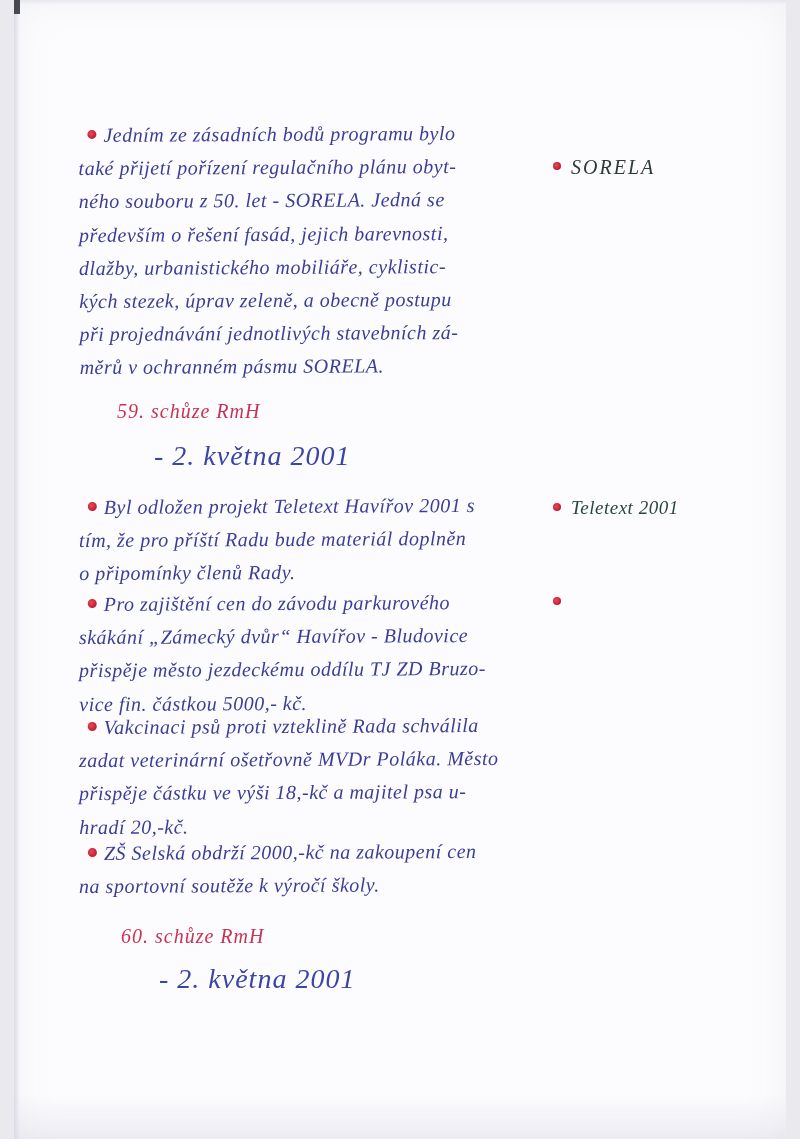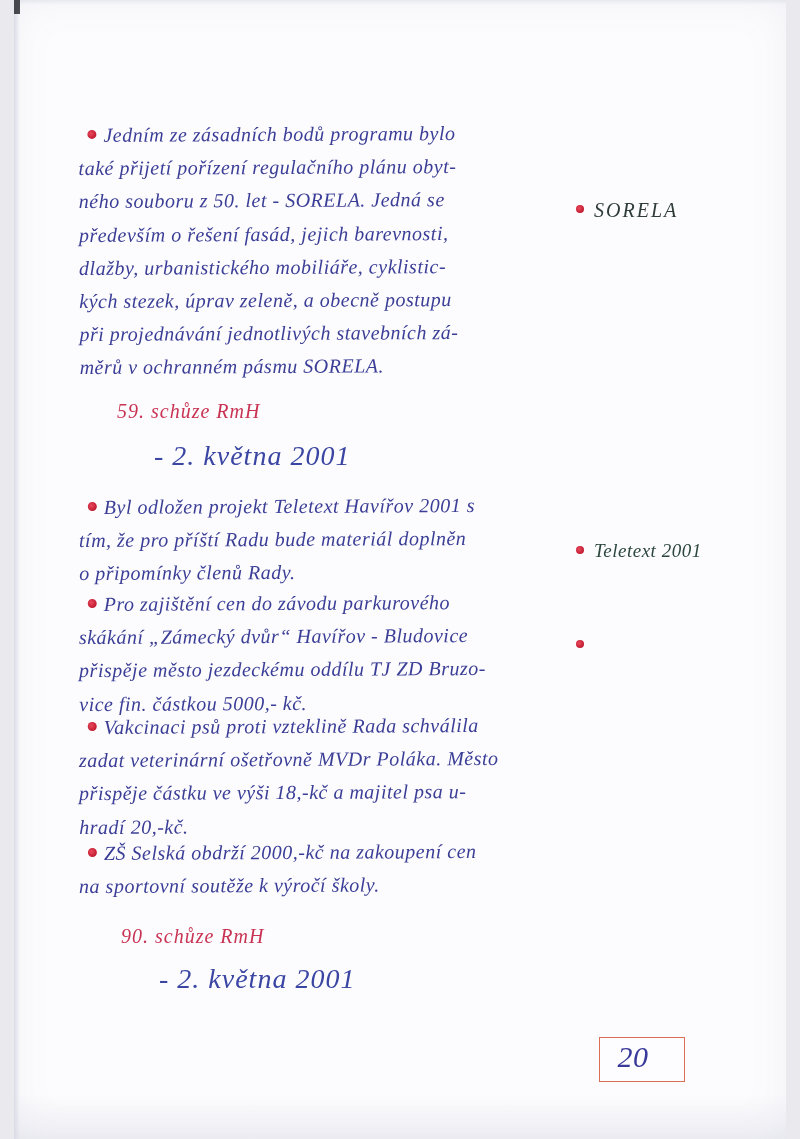--- a/index.html
+++ b/index.html
@@ -52,25 +52,24 @@
   .heading-date{
     position:absolute;
     color:#3b46a3;
     font-size:28px;
     font-style:italic;
     letter-spacing:1px;
     white-space:nowrap;
   }
   .margin-note{
     position:absolute;
-    left:556px;
+    left:533px;
     color:#2c473c;
     font-size:19px;
     white-space:nowrap;
-    margin-top:43px;
   }
   .margin-note .bullet{ left:6px; top:9px; width:8px; height:8px; }
   .margin-note .note-label{
     display:inline-block;
     margin-left:24px;
     line-height:28px;
   }
   .page-number-box{
     position:absolute;
     left:585px;top:1037px;
@@ -148,20 +147,17 @@
     <div class="line">hradí 20,-kč.</div>
   </div>
 
 
   <div class="para hand tilt" style="left:65px; top:836px;">
     <span class="bullet"></span>
     <div class="line first">ZŠ Selská obdrží 2000,-kč na zakoupení cen</div>
     <div class="line">na sportovní soutěže k výročí školy.</div>
   </div>
 
-  <div class="heading hand" style="left:107px; top:925px;">90. schůze RmH</div>
+  <div class="heading hand" style="left:107px; top:925px;">60. schůze RmH</div>
   <div class="heading-date hand" style="left:145px; top:963px;">- 2. května 2001</div>
 
-  <div class="page-number-box">
-    <span class="num hand">20</span>
-  </div>
 
 </div>
 
 </body></html>

